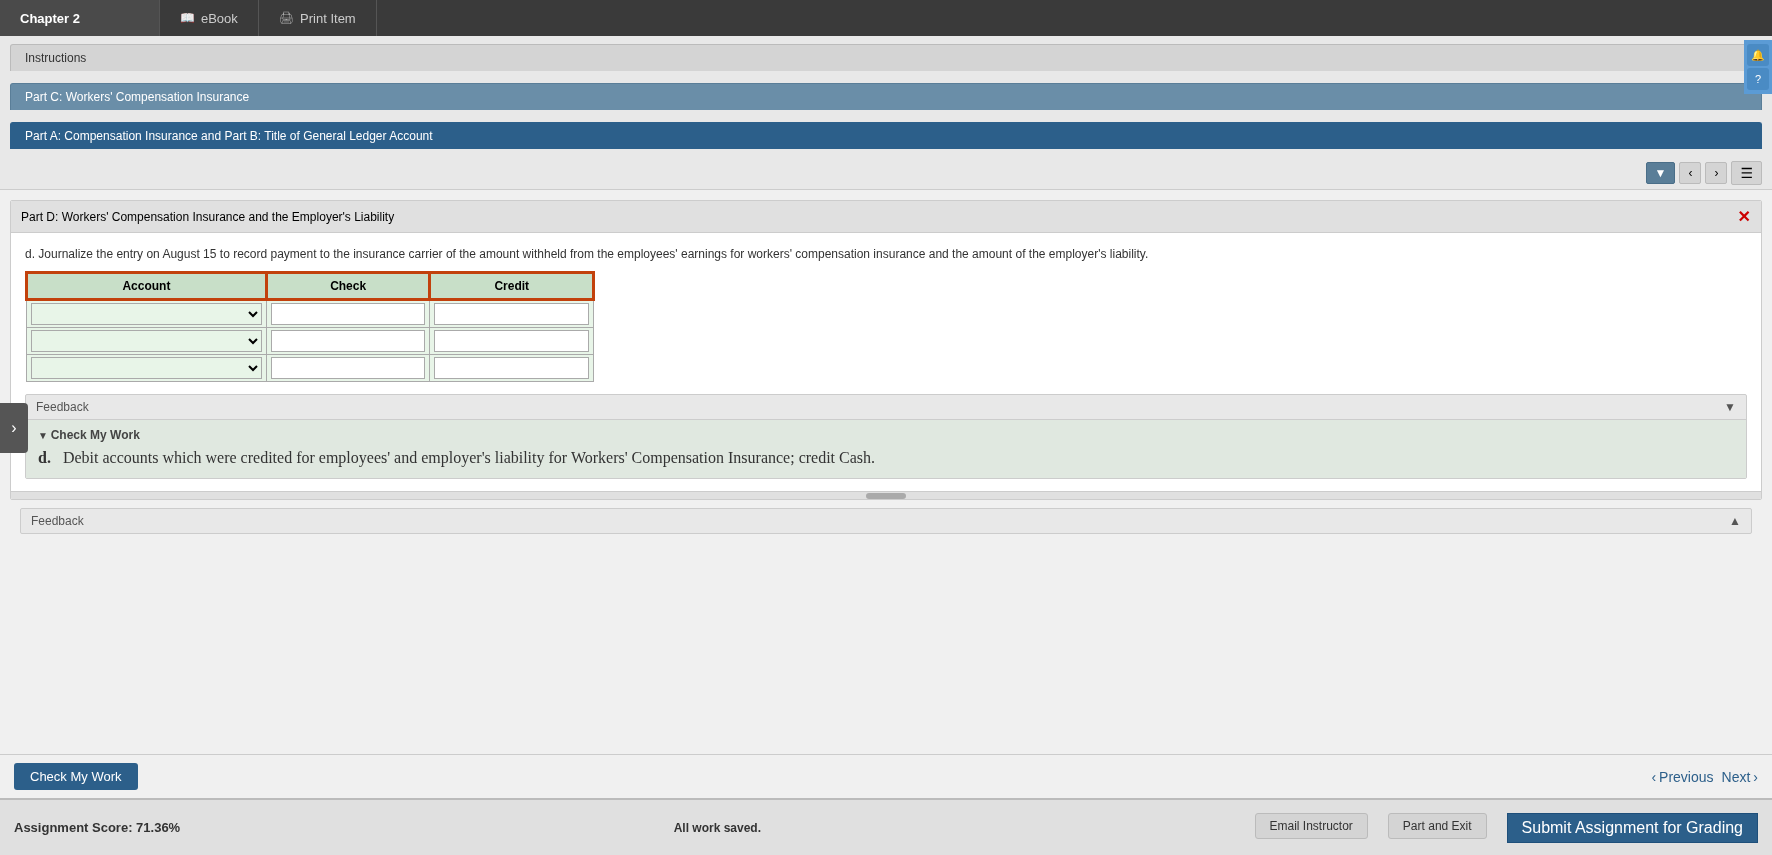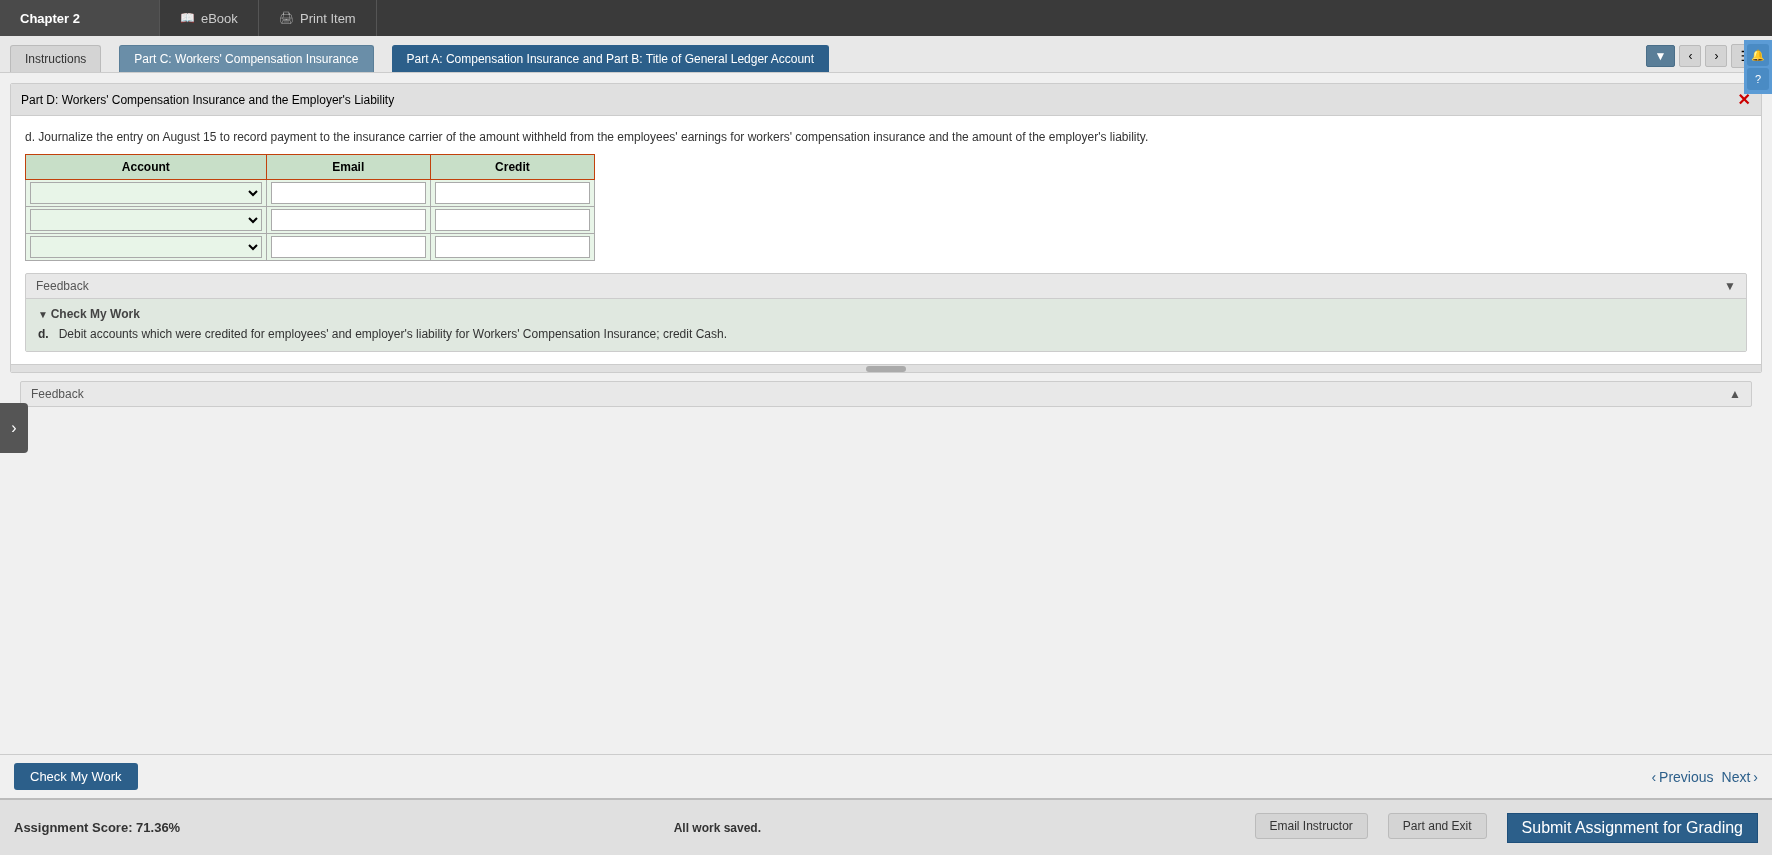--- a/index.html
+++ b/index.html
@@ -69,25 +69,25 @@
       background: #f0f0f0;
       display: flex;
       flex-direction: column;
       overflow: hidden;
     }
 
     
     .nav-tabs {
       background: #e8e8e8;
       display: flex;
-      align-items: center;
       padding: 8px 10px 0 10px;
       border-bottom: 1px solid #ccc;
-      gap: 18px;
+      gap: 12px;
       flex-shrink: 0;
+      flex-direction: column;
     }
     .nav-tab {
       padding: 6px 14px;
       font-size: 12px;
       cursor: pointer;
       border-radius: 3px 3px 0 0;
       border: 1px solid #bbb;
       border-bottom: none;
       background: #d4d4d4;
       color: #333;
@@ -176,21 +176,21 @@
     }
 
     
     .journal-table {
       border-collapse: collapse;
       width: 570px;
       margin-bottom: 12px;
     }
     .journal-table th {
       background: #c8dfc8;
-      border: 1px solid #c2410c;
+      border: 3px solid #c2410c;
       padding: 5px 10px;
       text-align: center;
       font-size: 12px;
       font-weight: bold;
     }
     .journal-table th:first-child {
       text-align: center;
     }
     .journal-table td {
       border: 1px solid #aaa;
@@ -247,23 +247,24 @@
       font-size: 12px;
       color: #444;
       font-weight: bold;
       margin-bottom: 4px;
     }
     .check-my-work-label::before {
       content: "▼ ";
       font-size: 10px;
     }
     .feedback-text {
-      font-size: 12px;
+      font-size: 16px;
       color: #333;
       line-height: 1.5;
+      font-family: Liberation Serif, serif;
     }
     .feedback-text .label-d {
       font-weight: bold;
     }
 
     
     .scroll-indicator {
       height: 8px;
       background: #e0e0e0;
       display: flex;
@@ -440,21 +441,21 @@
         <span>Part D: Workers' Compensation Insurance and the Employer's Liability</span>
         <button class="part-panel-close">✕</button>
       </div>
       <div class="part-panel-body">
         <p class="instruction-text">d.  Journalize the entry on August 15 to record payment to the insurance carrier of the amount withheld from the employees' earnings for workers' compensation insurance and the amount of the employer's liability.</p>
 
         <table class="journal-table">
           <thead>
             <tr>
               <th>Account</th>
-              <th>Email</th>
+              <th>Check</th>
               <th>Credit</th>
             </tr>
           </thead>
           <tbody>
             <tr>
               <td>
                 <select class="journal-account-select">
                   <option value=""></option>
                 </select>
               </td>

